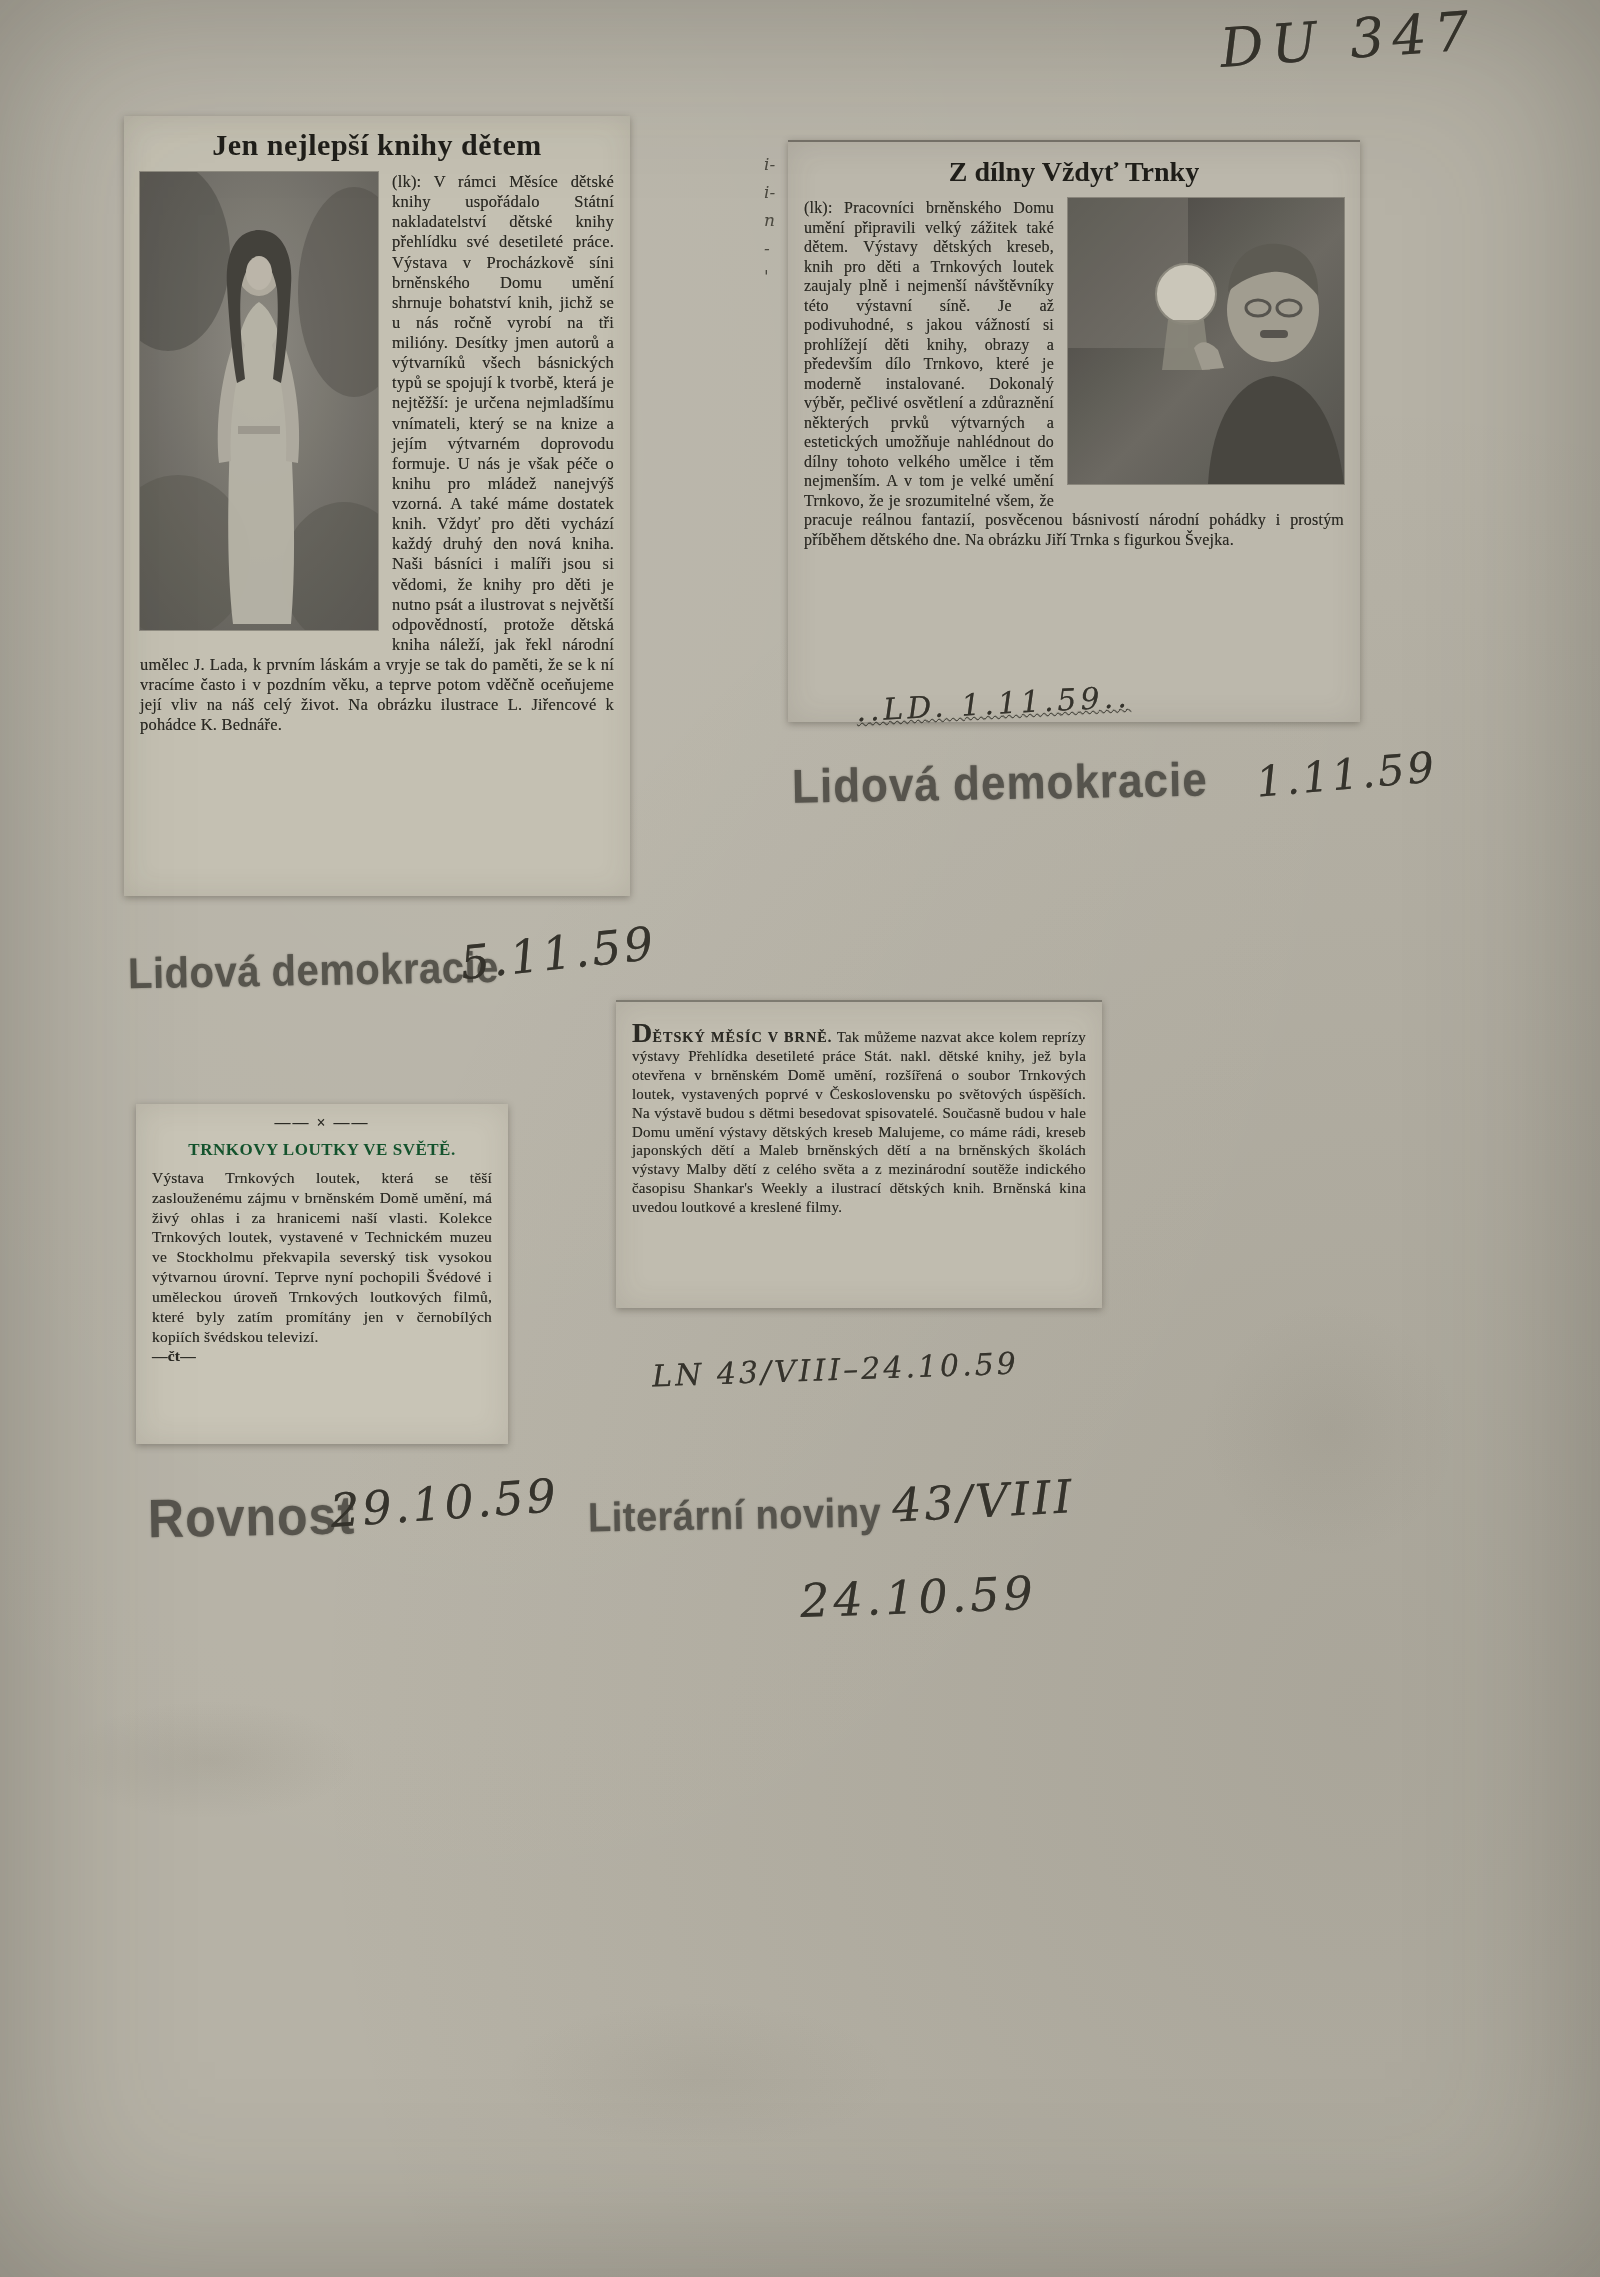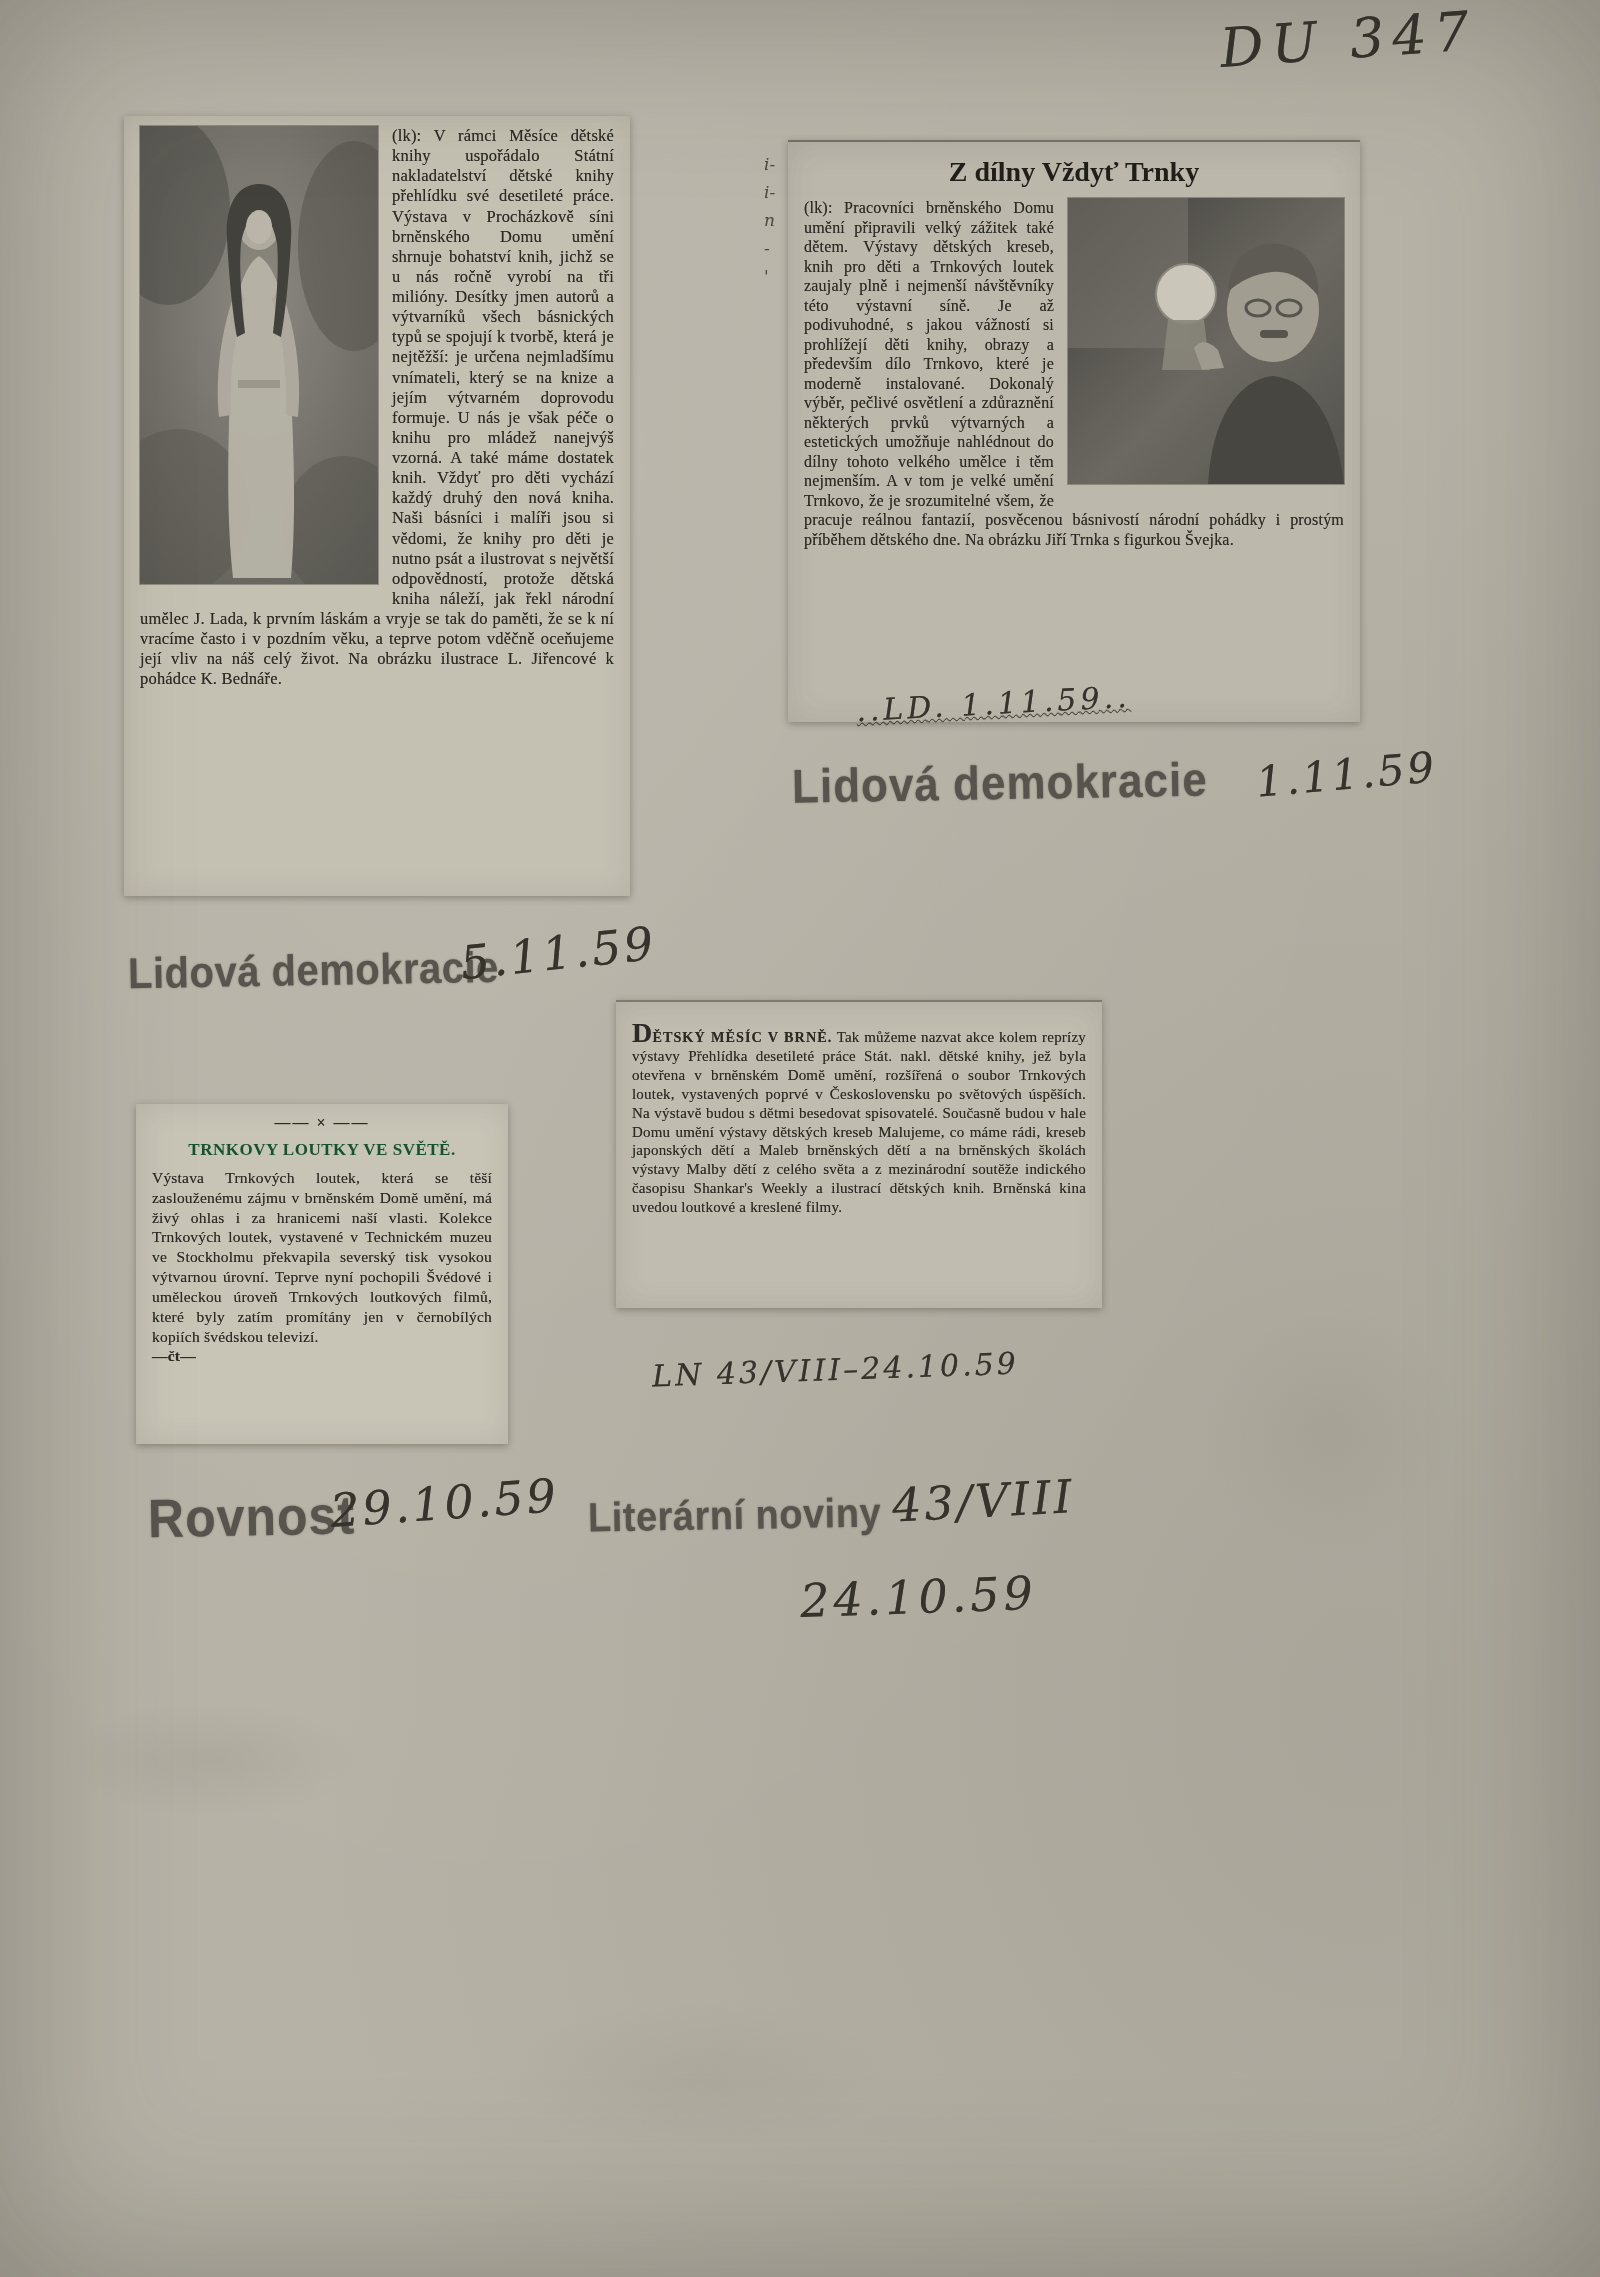--- a/index.html
+++ b/index.html
@@ -114,20 +114,21 @@
 
 <div class="page">
 
   <div class="smudge sm1"></div>
   <div class="smudge sm2"></div>
   <div class="smudge sm3"></div>
 
   <div class="hw du-note">DU 347</div>
 
   <article class="clipping clip1">
+    <h2>Jen nejlepší knihy dětem</h2>
     <div class="figure1">
       <svg viewBox="0 0 238 458" width="238" height="458" xmlns="http://www.w3.org/2000/svg">
         <defs>
           <radialGradient id="g1" cx="50%" cy="38%" r="80%">
             <stop offset="0%" stop-color="#8d897e"></stop>
             <stop offset="100%" stop-color="#5d5a52"></stop>
           </radialGradient>
         </defs>
         <rect width="238" height="458" fill="url(#g1)"></rect>
         <ellipse cx="28" cy="84" rx="62" ry="95" fill="#494740" opacity=".55"></ellipse>

